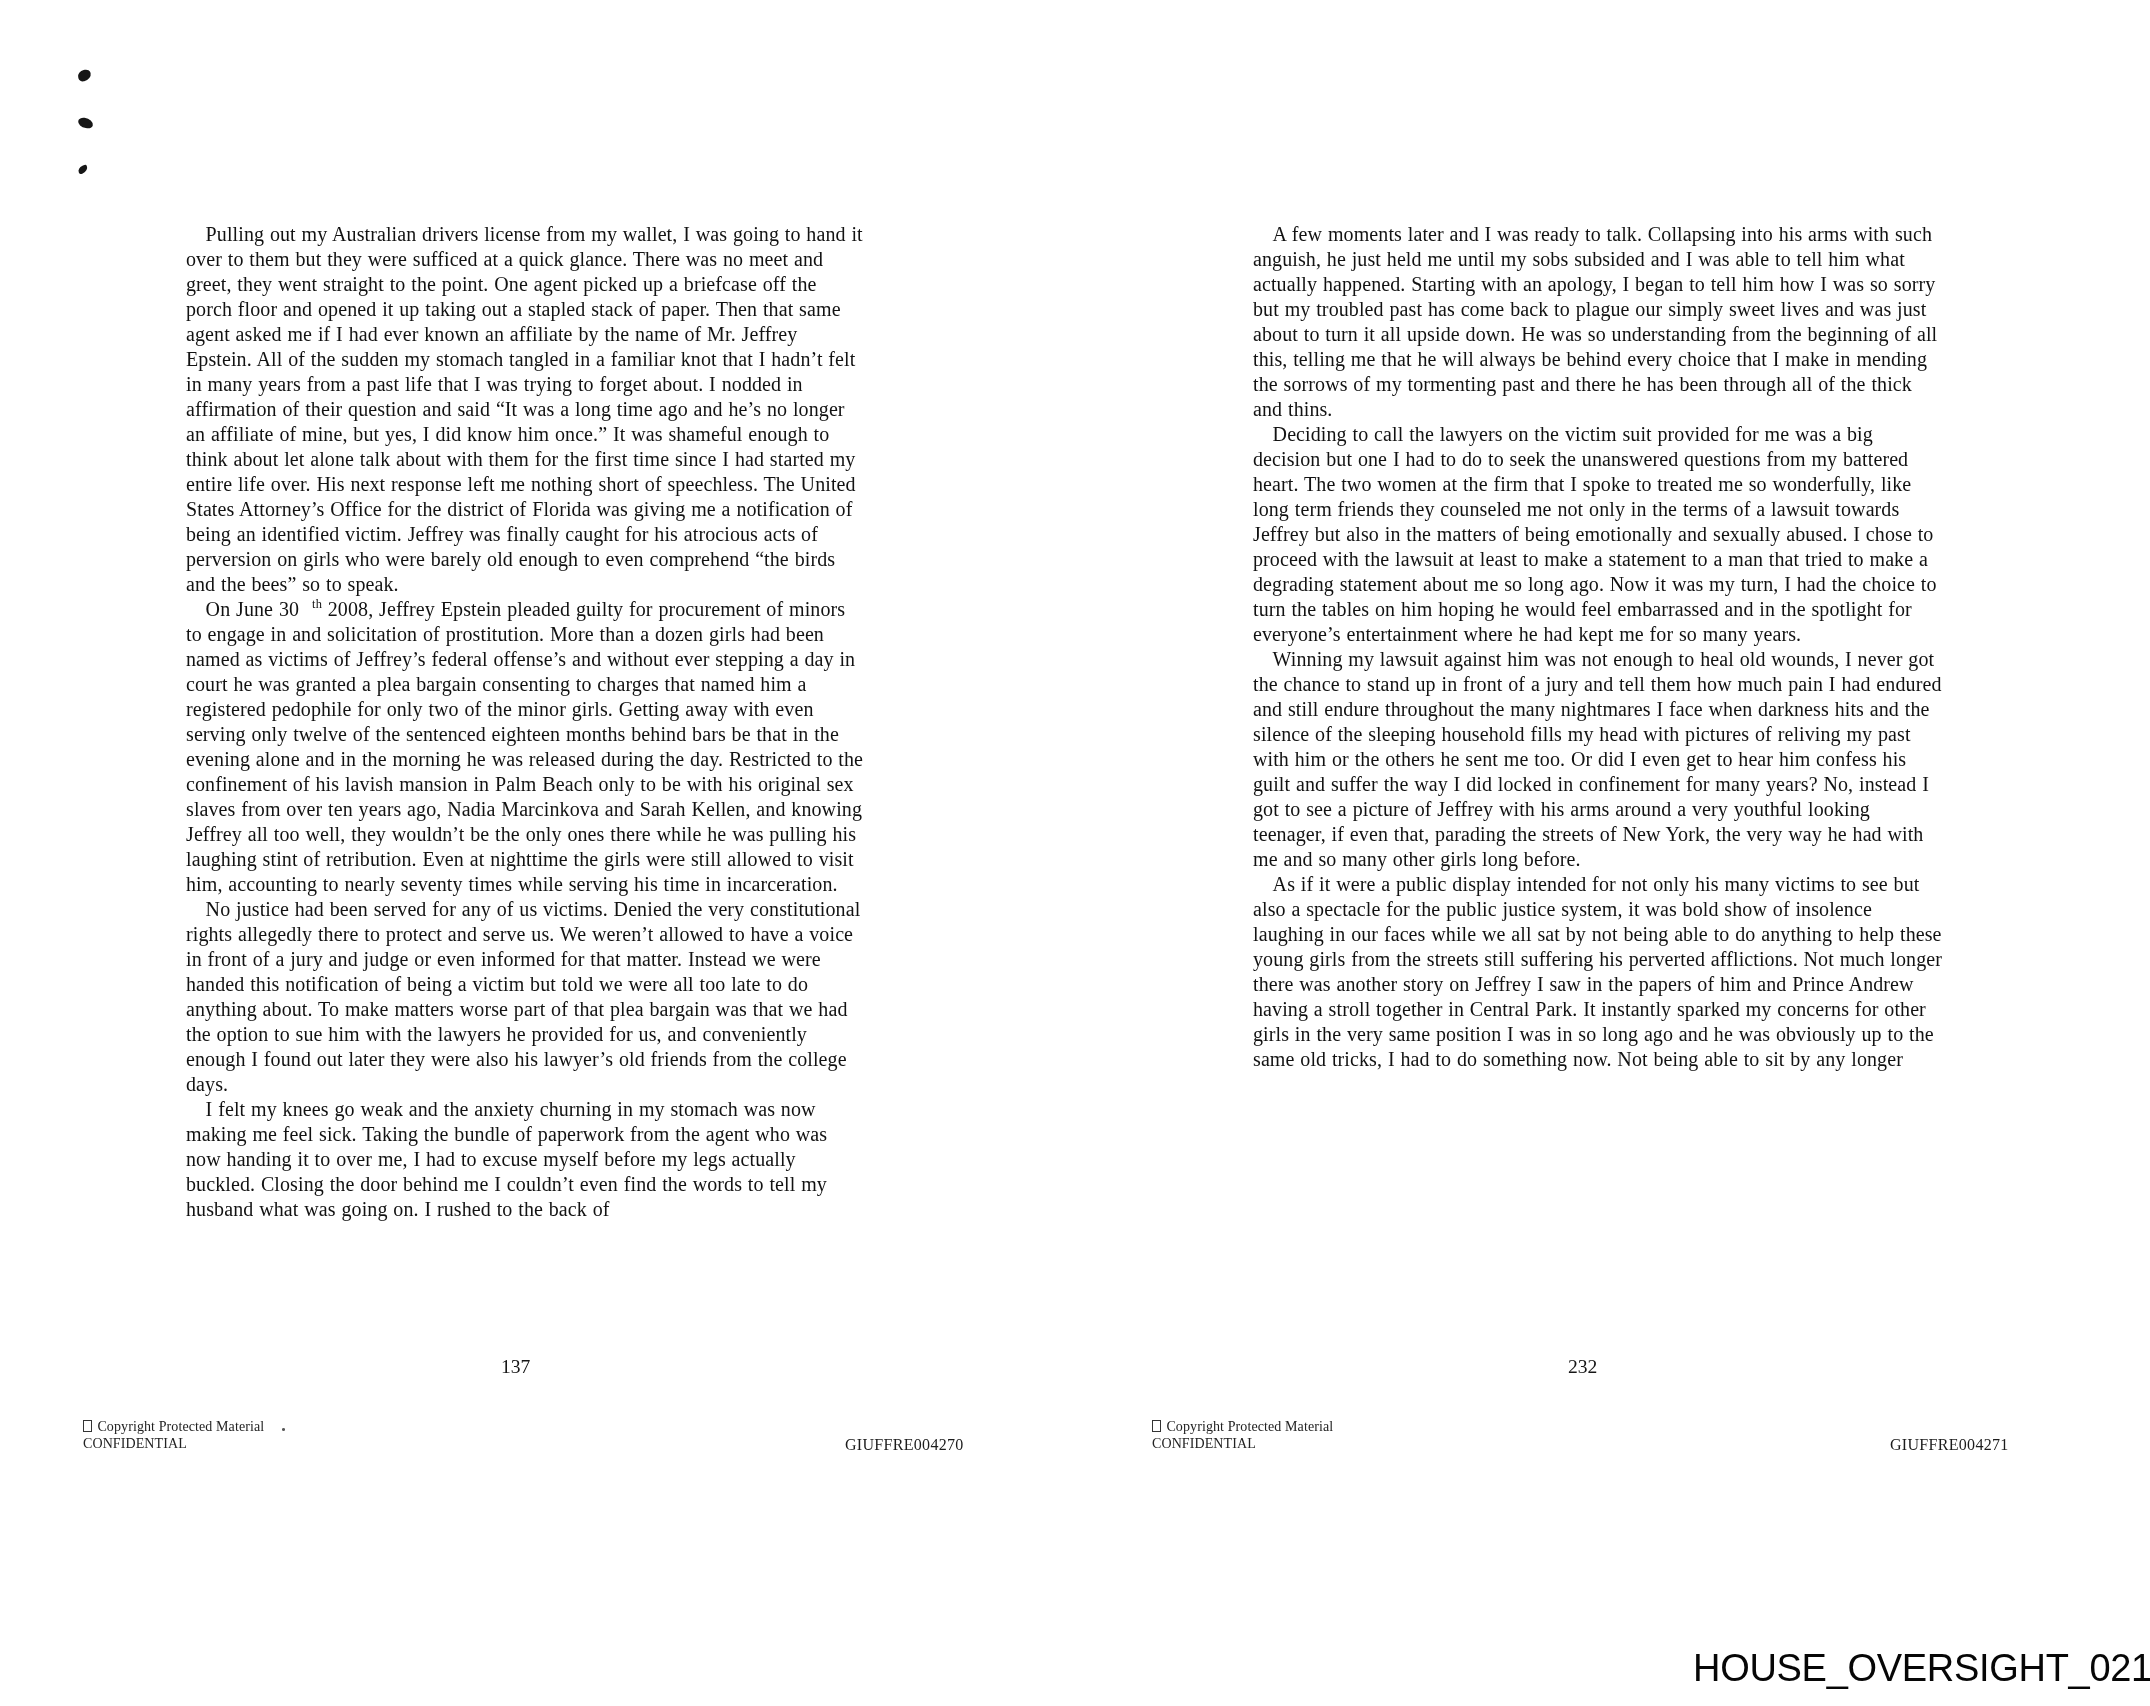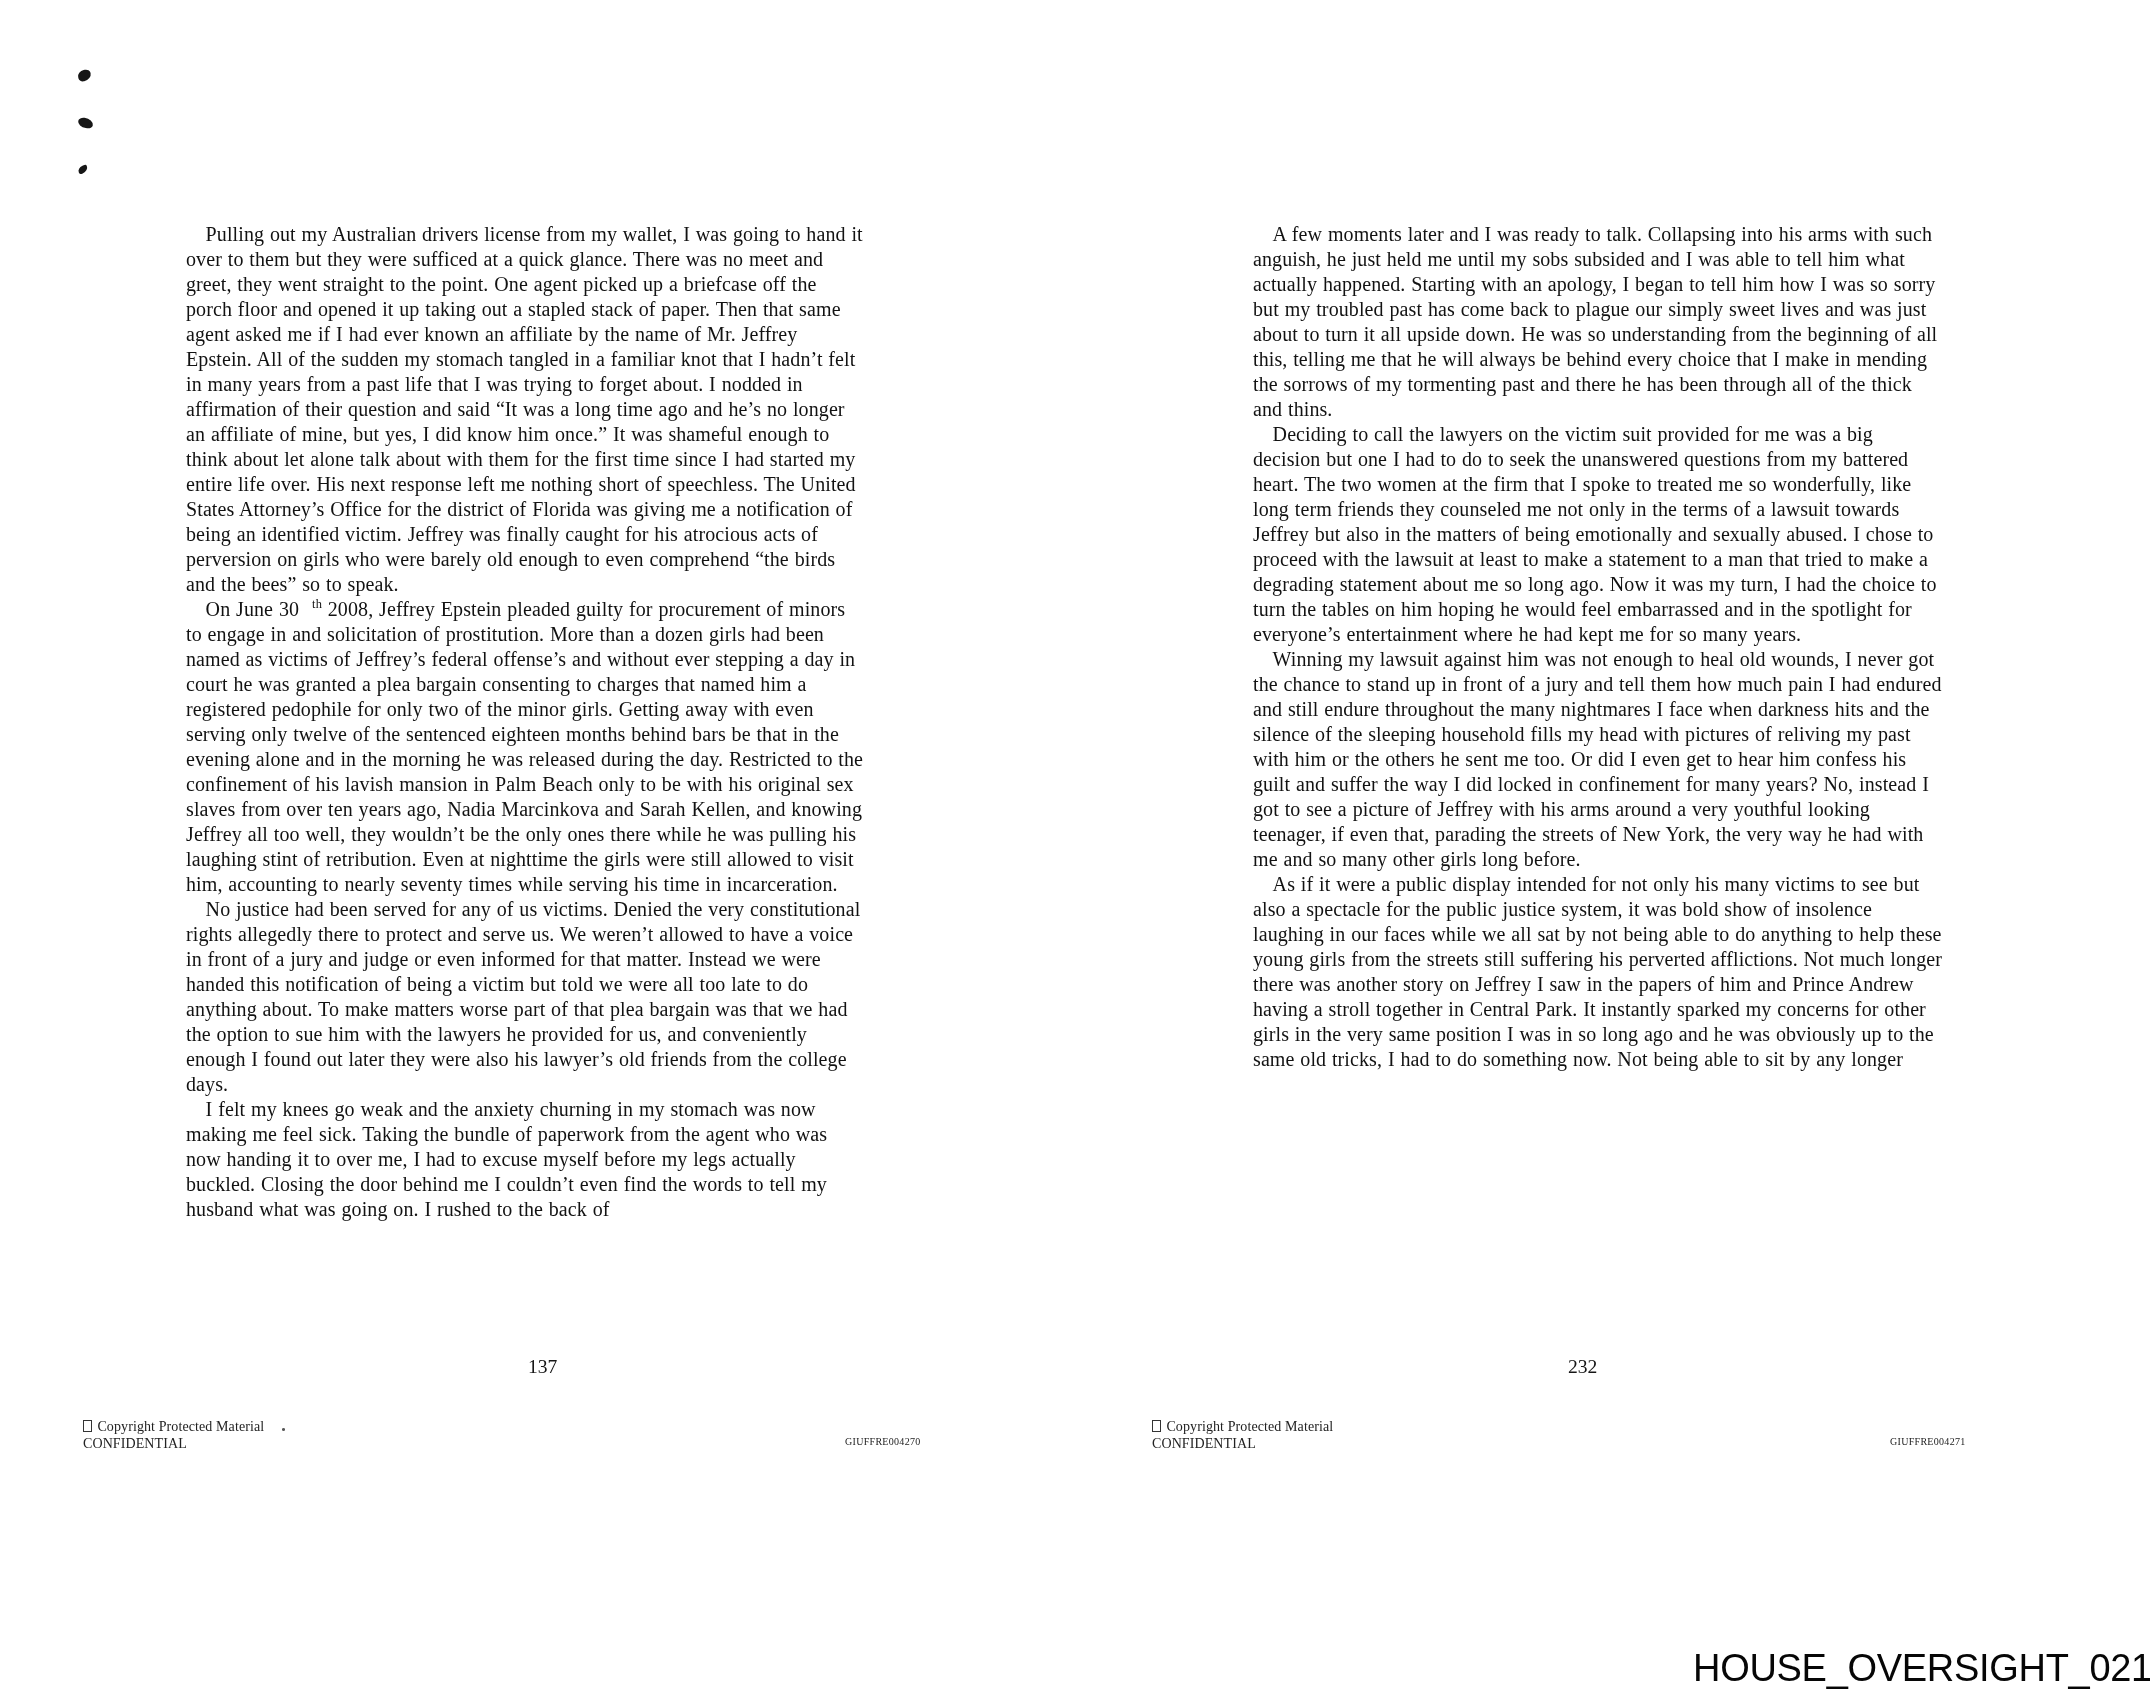--- a/index.html
+++ b/index.html
@@ -31,21 +31,21 @@
   .text-block sup { font-size: 0.62em; line-height: 0; margin-left: 13px; }
   .block-left  { left: 186px;  top: 222px; width: 679px; }
   .block-right { left: 1253px; top: 222px; width: 692px; }
 
   .page-number {
     position: absolute;
     top: 1356px;
     font-size: 19.6px;
     color: #161616;
   }
-  .page-number.left  { left: 528px; }
+  .page-number.left  { left: 501px; }
   .page-number.right { left: 1568px; }
 
   .footer-note {
     position: absolute;
     font-size: 14px;
     line-height: 17px;
     color: #222222;
     letter-spacing: 0.1px;
   }
   .footer-note.left  { left: 83px;  top: 1418px; }
@@ -53,21 +53,21 @@
   .charbox {
     display: inline-block;
     width: 6.5px; height: 10.4px;
     border: 1.3px solid #333333;
     margin-right: 5.9px;
     vertical-align: -1.3px;
   }
   .bates {
     position: absolute;
     top: 1436px;
-    font-size: 10px;
+    font-size: 16px;
     color: #1c1c1c;
     letter-spacing: 0.3px;
   }
   .bates.left  { left: 845px; }
   .bates.right { left: 1890px; }
 
   .stamp {
     position: absolute;
     left: 1693px; top: 1647px;
     font-size: 38px;

